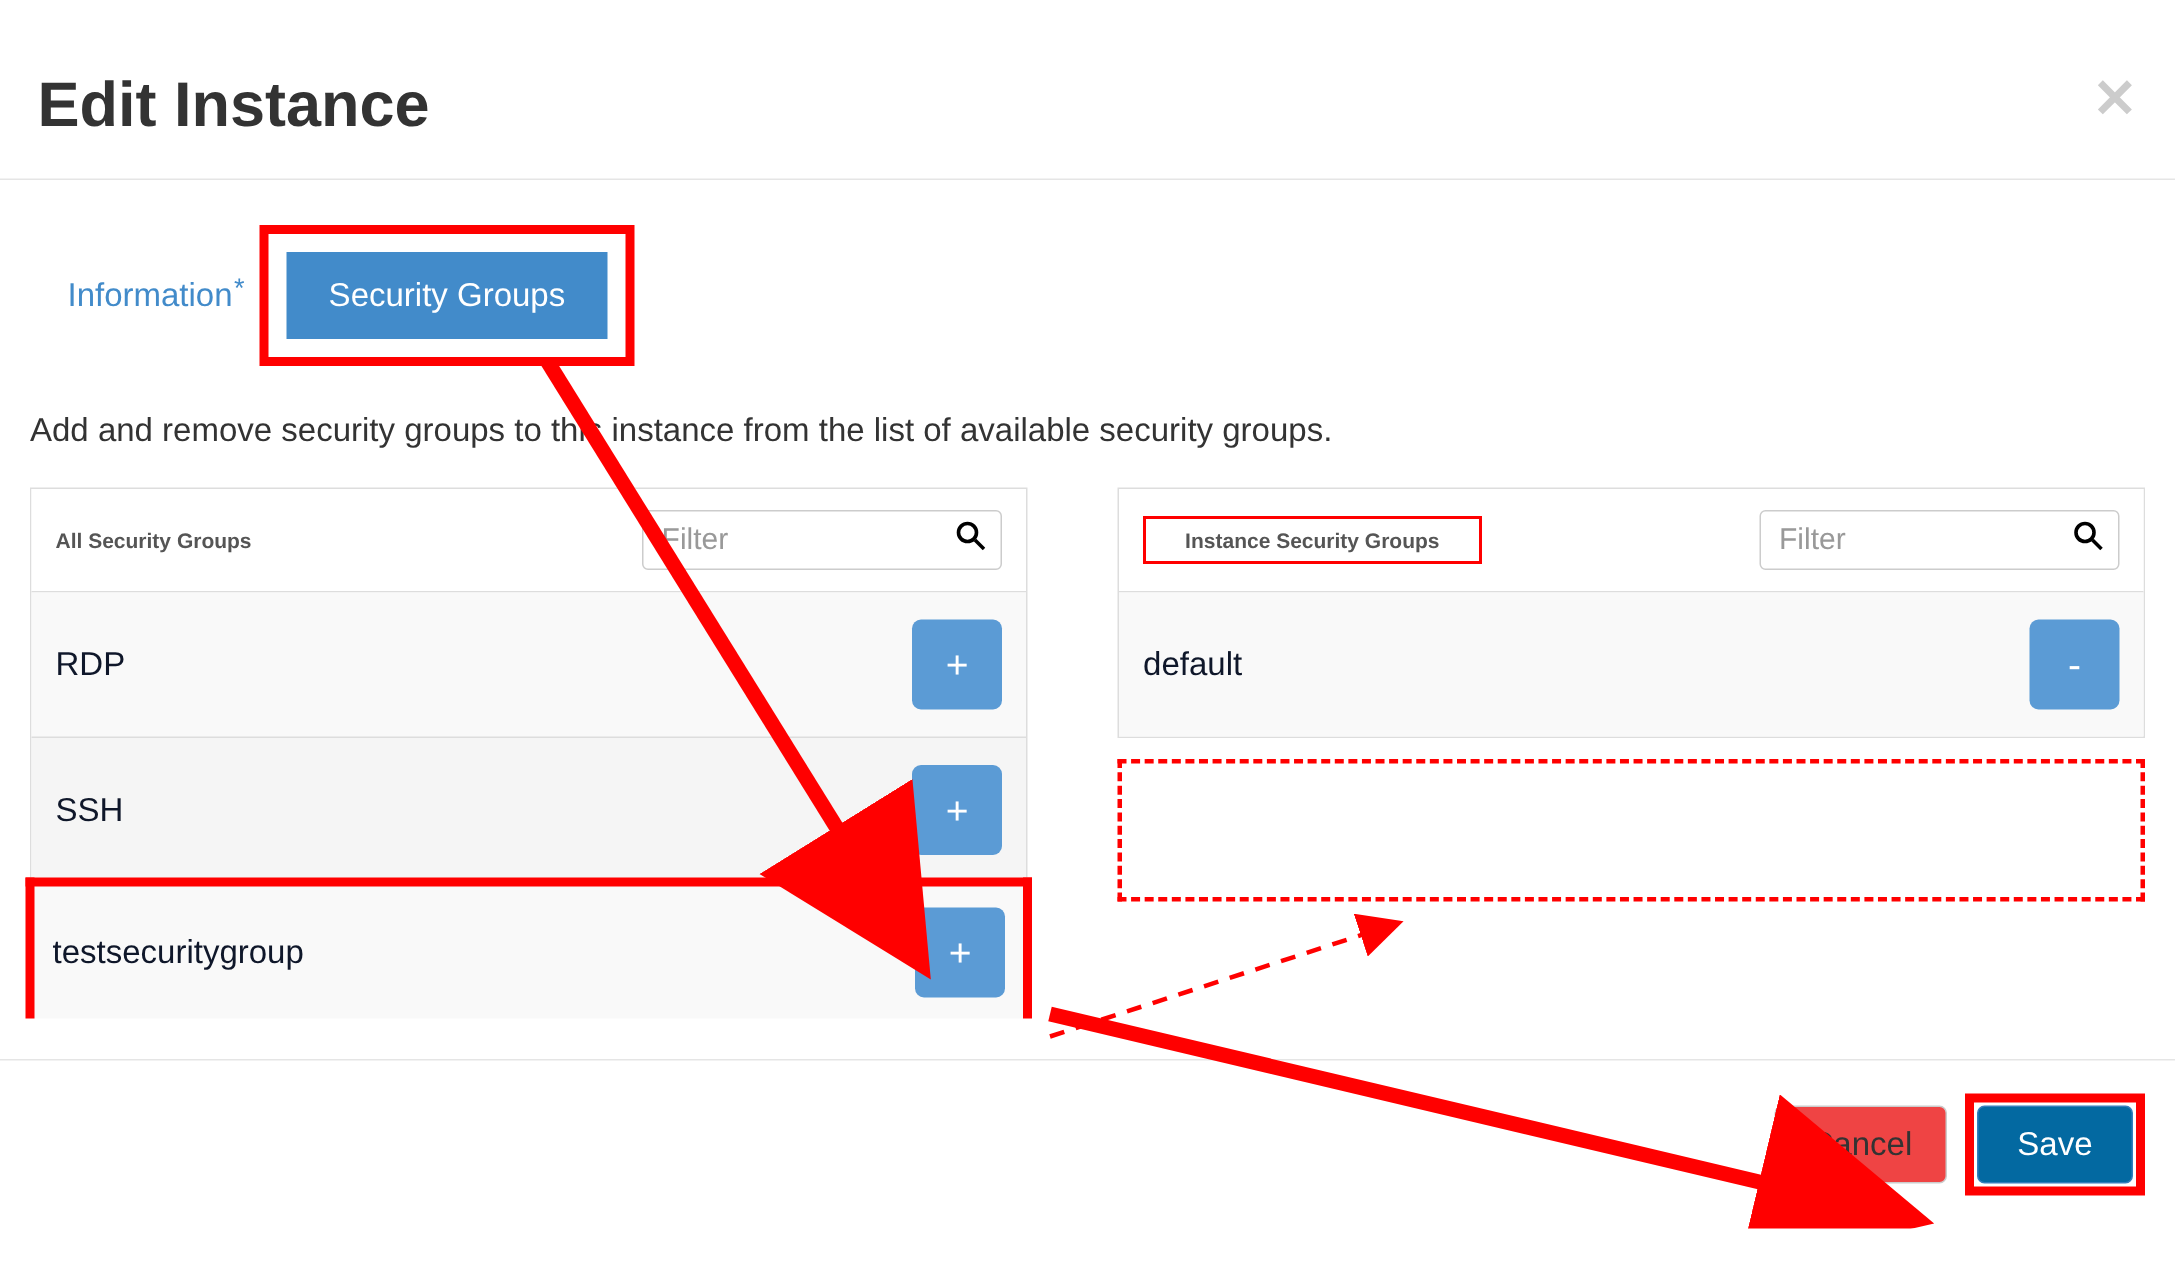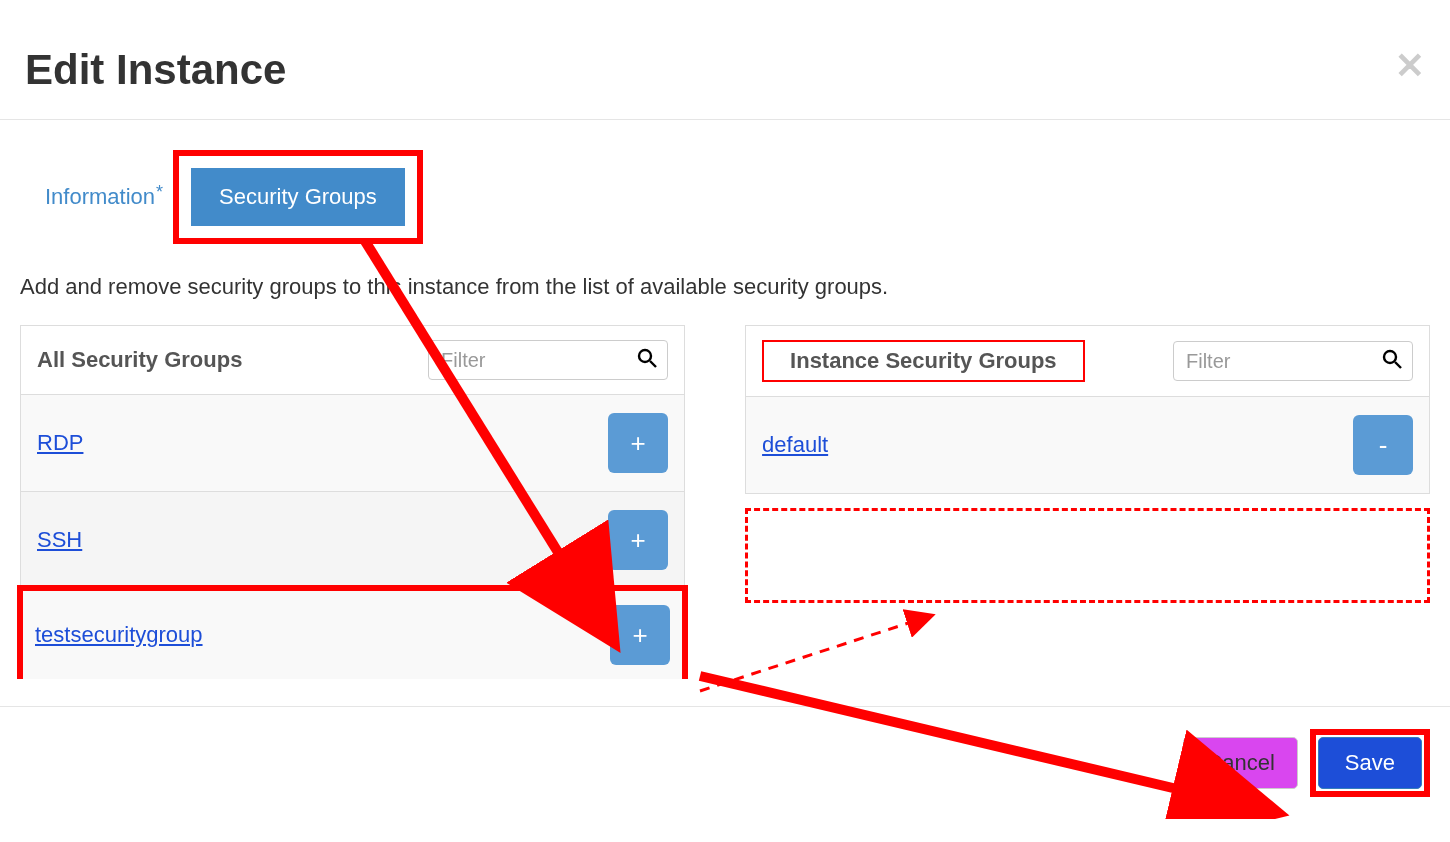--- a/index.html
+++ b/index.html
@@ -91,21 +91,21 @@
   }
   .panel-head {
     display: flex;
     align-items: center;
     justify-content: space-between;
     padding: 14px 16px;
     background: #fff;
     border-bottom: 1px solid #ddd;
   }
   .panel-title {
-    font-size: 22px;
+    font-size: 14px;
     font-weight: 700;
     color: #555;
   }
   .panel-title.boxed {
     border: 2px solid #ff0000;
     padding: 6px 26px;
   }
   .filter-box {
     display: flex;
     align-items: center;
@@ -135,21 +135,21 @@
     display: flex;
     align-items: center;
     justify-content: space-between;
     padding: 18px 16px;
     font-size: 22px;
     border-bottom: 1px solid #ddd;
     background: #f9f9f9;
   }
   .panel-row:nth-of-type(odd) { background: #f5f5f5; }
   .panel-row:last-child { border-bottom: none; }
-  .row-name { color: #1d4ed8; text-decoration: underline; }
+  .row-name { color: #0f172a; }
   .btn-sq {
     background: #5b9bd5;
     color: #fff;
     border: none;
     border-radius: 6px;
     width: 60px;
     height: 60px;
     font-size: 26px;
     font-weight: 500;
     cursor: pointer;
@@ -170,34 +170,34 @@
   }
   .modal-footer {
     border-top: 1px solid #e5e5e5;
     padding: 22px 20px;
     display: flex;
     justify-content: flex-end;
     gap: 12px;
     align-items: center;
   }
   .btn-cancel {
-    background: #d946ef;
+    background: #ef4444;
     border: 1px solid #ccc;
     border-radius: 5px;
     font-size: 22px;
     padding: 12px 22px;
     cursor: pointer;
     color: #333;
   }
   .save-wrap {
     border: 6px solid #ff0000;
     padding: 2px;
   }
   .btn-save {
-    background: #1d4ed8;
+    background: #0369a1;
     color: #fff;
     border: 1px solid #357ebd;
     border-radius: 5px;
     font-size: 22px;
     padding: 12px 26px;
     cursor: pointer;
   }
 
   
   svg.overlay {

